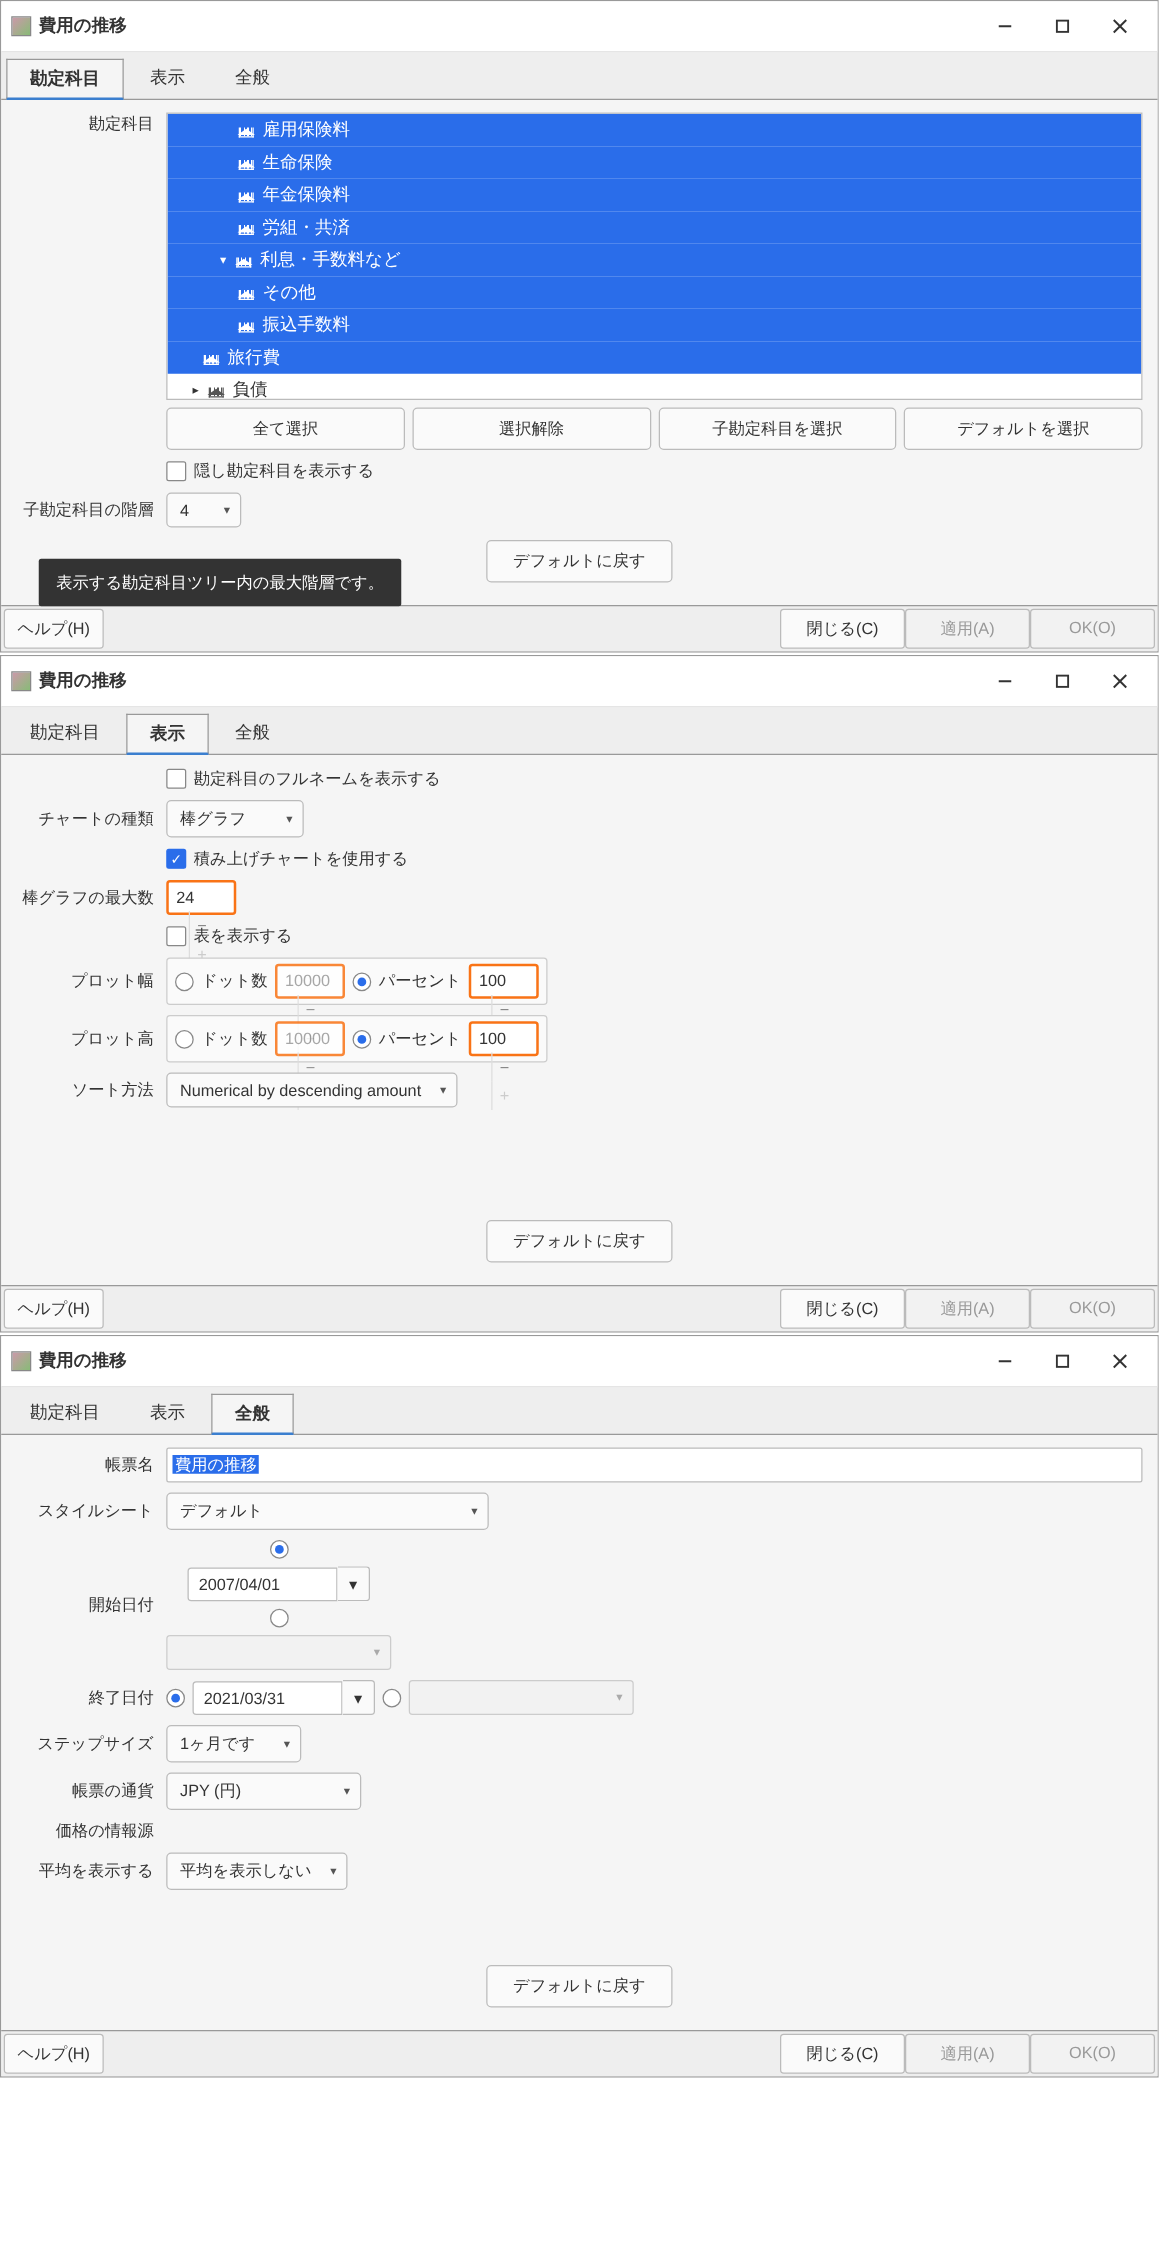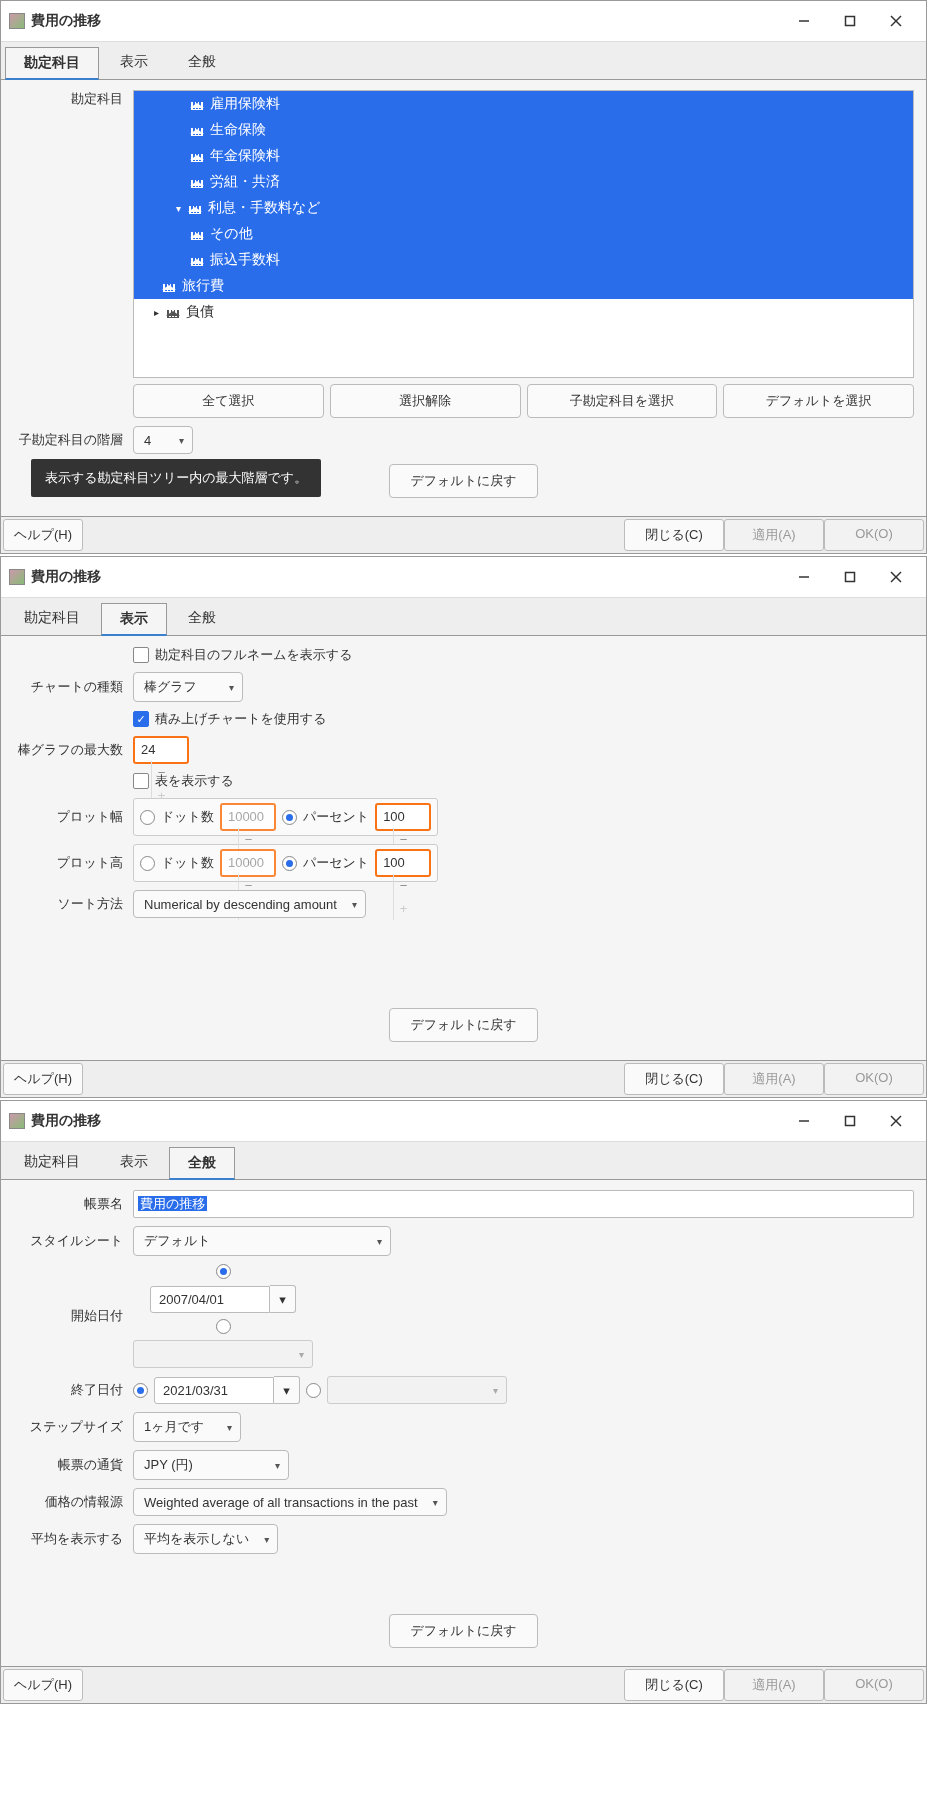--- a/index.html
+++ b/index.html
@@ -9,21 +9,21 @@
 .titlebar .icon-app { width: 16px; height: 16px; margin-right: 6px; background: linear-gradient(135deg,#c9a,#8b7); border: 1px solid #888; }
 .titlebar .title { font-weight: bold; flex: 1; font-size: 14px; }
 .winbtns { display: flex; gap: 2px; }
 .winbtn { width: 44px; height: 28px; display: flex; align-items: center; justify-content: center; cursor: pointer; }
 .tabbar { display: flex; border-bottom: 1px solid #999; background: #eeeeee; padding: 4px 4px 0 4px; }
 .tab { padding: 6px 18px; cursor: pointer; border: 1px solid transparent; margin-right: 2px; font-size: 14px; }
 .tab.active { background: #f5f5f5; border: 1px solid #999; border-bottom: 2px solid #3b7fcf; position: relative; top: 1px; font-weight: bold; }
 .content { padding: 10px 12px; background: #f5f5f5; }
 .formrow { display: flex; align-items: center; margin-bottom: 8px; }
 .formrow .lbl { width: 120px; text-align: right; padding-right: 10px; flex-shrink: 0; }
-.tree { background: #fff; border: 1px solid #bbb; height: 288px; overflow: hidden; }
+.tree { background: #fff; border: 1px solid #bbb; height: 230px; overflow: hidden; }
 .tree-sel { background: #2a6dea; color: #fff; }
 .tree-item { padding: 4px 8px; display: flex; align-items: center; font-size: 14px; }
 .bank-icon { width: 14px; height: 12px; display: inline-block; margin-right: 6px; position: relative; }
 .bank-icon::before { content: ""; position: absolute; bottom: 0; left: 1px; right: 1px; height: 7px; border: 1px solid currentColor; border-top: none; background: repeating-linear-gradient(90deg, currentColor 0 1px, transparent 1px 3px); }
 .bank-icon::after { content: ""; position: absolute; top: 0; left: 0; right: 0; height: 5px; border-left: 7px solid transparent; border-right: 7px solid transparent; border-bottom: 5px solid currentColor; }
 .tree-sel .bank-icon { color: #fff; }
 .tree-plain .bank-icon { color: #555; }
 .indent1 { padding-left: 56px; } .indent2 { padding-left: 42px; } .indent3 { padding-left: 28px; } .indent4 { padding-left: 20px; }
 .btnrow { display: flex; gap: 6px; margin-top: 6px; }
 .btn { border: 1px solid #bbb; background: #fafafa; padding: 7px 6px; border-radius: 4px; cursor: pointer; flex: 1; text-align: center; font-size: 13px; }
@@ -128,33 +128,37 @@
               <span class="bank-icon"></span>
               <span>負債</span>
             </div>
         </div>
         <div class="btnrow">
           <div class="btn">全て選択</div>
           <div class="btn">選択解除</div>
           <div class="btn">子勘定科目を選択</div>
           <div class="btn">デフォルトを選択</div>
         </div>
+        <div class="checkbox" style="margin-top:8px;">
+          <span class="cb"></span>
+          <span>隠し勘定科目を表示する</span>
+        </div>
       </div>
     </div>
     <div class="formrow">
       <div class="lbl">子勘定科目の階層</div>
       <div class="select" style="width:60px;">
           <span>4</span>
         </div>
     </div>
     <div class="center-row">
       <div class="btn" style="display:inline-block;flex:none;padding:7px 20px;">デフォルトに戻す</div>
     </div>
   </div>
-  <div class="tooltip" style="left:30px; bottom:56px;">表示する勘定科目ツリー内の最大階層です。</div>
+  <div class="tooltip" style="left:30px; bottom:36px;">表示する勘定科目ツリー内の最大階層です。</div>
   <div class="footer">
     <div class="btn2" style="min-width:80px;">ヘルプ(H)</div>
     <div class="spacer"></div>
     <div class="btn2">閉じる(C)</div>
     <div class="btn2 disabled">適用(A)</div>
     <div class="btn2 disabled">OK(O)</div>
   </div>
 </div>
 
 <div class="window">
@@ -348,23 +352,20 @@
         </div>
     </div>
     <div class="formrow">
       <div class="lbl">帳票の通貨</div>
       <div class="select" style="width:156px;">
           <span>JPY (円)</span>
         </div>
     </div>
     <div class="formrow">
       <div class="lbl">価格の情報源</div>
-      <div class="select">
-          <span>Weighted average of all transactions in the past</span>
-        </div>
     </div>
     <div class="formrow">
       <div class="lbl">平均を表示する</div>
       <div class="select">
           <span>平均を表示しない</span>
         </div>
     </div>
     <div class="center-row" style="margin-top:60px;">
       <div class="btn" style="display:inline-block;flex:none;padding:7px 20px;">デフォルトに戻す</div>
     </div>

